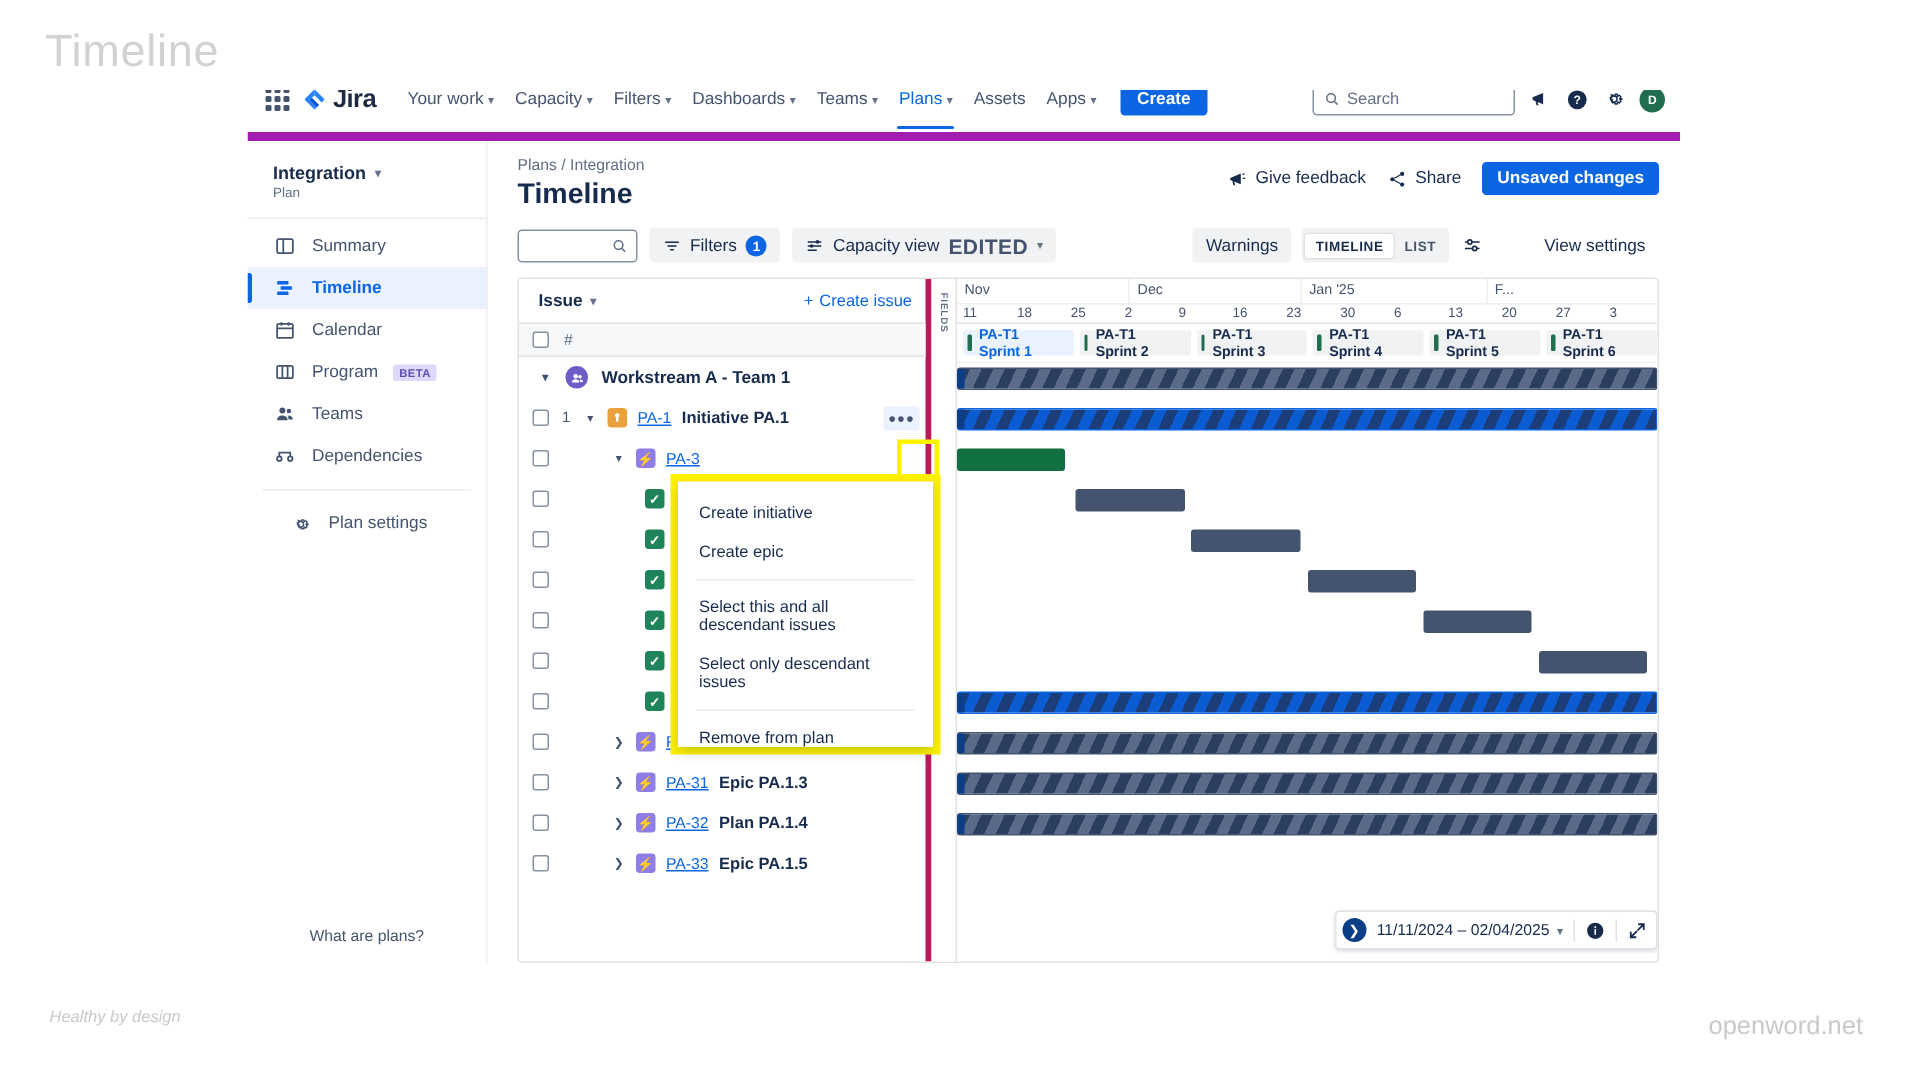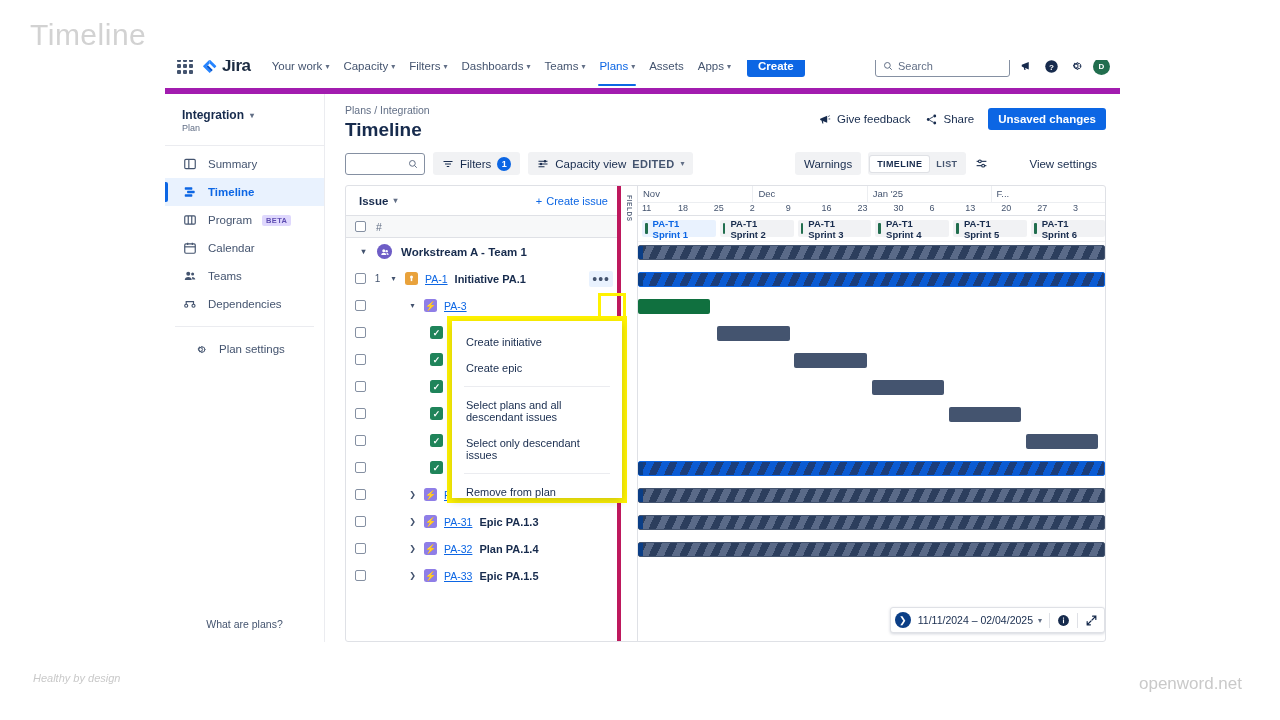--- a/index.html
+++ b/index.html
@@ -126,21 +126,21 @@
   .chip {
     background:#F1F2F4; border-radius:3px; height:23px; display:flex;
     align-items:center; gap:6px; padding:0 9px; font-size:11.5px;
     color:#172B4D; font-weight:500; cursor:pointer; white-space:nowrap;
   }
   .badge-n {
     background:#0C66E4; color:#fff; border-radius:9px; min-width:14px; height:14px;
     font-size:9px; display:flex; align-items:center; justify-content:center; padding:0 4px;
     font-weight:600;
   }
-  .tag-edited { font-size:11px; color:#44546F; letter-spacing:.3px; font-weight:600;}
+  .tag-edited { font-size:14px; color:#44546F; letter-spacing:.3px; font-weight:600;}
   .tool-right { margin-left:auto; display:flex; align-items:center; gap:7px; }
   .seg { background:#F1F2F4; border-radius:3px; display:flex; height:23px; align-items:center; padding:2px; }
   .seg div { font-size:9px; font-weight:700; letter-spacing:.4px; padding:3px 7px; border-radius:2px; color:#44546F; cursor:pointer;}
   .seg div.on { background:#fff; color:#172B4D; box-shadow:0 0 0 1px rgba(9,30,66,.08); }
 
   
   .tl {
     margin:0 14px 0 20px; border:1px solid #dfe1e6; border-radius:3px;
     display:flex; flex:1; min-height:0; overflow:hidden; background:#fff;
   }
@@ -363,39 +363,39 @@
               <rect x="7" y="10" width="13" height="4" rx="1" fill="#0C66E4"></rect>
               <rect x="3" y="16" width="13" height="4" rx="1" fill="#0C66E4"></rect>
             </svg>
         </span>
         <span>Timeline</span>
       </div>
 
       <div class="side-item">
         <span class="side-ico">
           <svg width="14" height="14" viewBox="0 0 24 24">
+              <rect x="3" y="5" width="18" height="16" rx="2" fill="none" stroke="#44546F" stroke-width="2"></rect>
+              <line x1="3" y1="10" x2="21" y2="10" stroke="#44546F" stroke-width="2"></line>
+              <line x1="8" y1="3" x2="8" y2="7" stroke="#44546F" stroke-width="2"></line>
+              <line x1="16" y1="3" x2="16" y2="7" stroke="#44546F" stroke-width="2"></line>
+            </svg>
+        </span>
+        <span>Calendar</span>
+      </div>
+
+      <div class="side-item">
+        <span class="side-ico">
+          <svg width="14" height="14" viewBox="0 0 24 24">
               <rect x="3" y="5" width="18" height="14" rx="2" fill="none" stroke="#44546F" stroke-width="2"></rect>
               <line x1="9" y1="5" x2="9" y2="19" stroke="#44546F" stroke-width="2"></line>
               <line x1="15" y1="5" x2="15" y2="19" stroke="#44546F" stroke-width="2"></line>
             </svg>
         </span>
         <span>Program</span>
         <span class="beta">BETA</span>
-      </div>
-
-      <div class="side-item">
-        <span class="side-ico">
-          <svg width="14" height="14" viewBox="0 0 24 24">
-              <rect x="3" y="5" width="18" height="16" rx="2" fill="none" stroke="#44546F" stroke-width="2"></rect>
-              <line x1="3" y1="10" x2="21" y2="10" stroke="#44546F" stroke-width="2"></line>
-              <line x1="8" y1="3" x2="8" y2="7" stroke="#44546F" stroke-width="2"></line>
-              <line x1="16" y1="3" x2="16" y2="7" stroke="#44546F" stroke-width="2"></line>
-            </svg>
-        </span>
-        <span>Calendar</span>
       </div>
 
       <div class="side-item">
         <span class="side-ico">
           <svg width="14" height="14" viewBox="0 0 24 24">
               <circle cx="9" cy="8" r="3.4" fill="#44546F"></circle>
               <circle cx="16.5" cy="8.5" r="2.6" fill="#44546F"></circle>
               <path d="M3 19c0-3.3 2.7-5.2 6-5.2s6 1.9 6 5.2z" fill="#44546F"></path>
               <path d="M15.5 13.8c2.8 0 5.5 1.5 5.5 4.4h-5z" fill="#44546F"></path>
             </svg>
@@ -757,17 +757,17 @@
     </div>
   </div>
 </div>
 
 <div class="hl-dots"></div>
 <div class="ctx-hl"></div>
 <div class="ctx">
   <div class="ctx-item">Create initiative</div>
   <div class="ctx-item">Create epic</div>
   <div class="ctx-sep"></div>
-  <div class="ctx-item">Select plans and all descendant issues</div>
+  <div class="ctx-item">Select this and all descendant issues</div>
   <div class="ctx-item">Select only descendant issues</div>
   <div class="ctx-sep"></div>
   <div class="ctx-item">Remove from plan</div>
 </div>
 
 </body></html>

